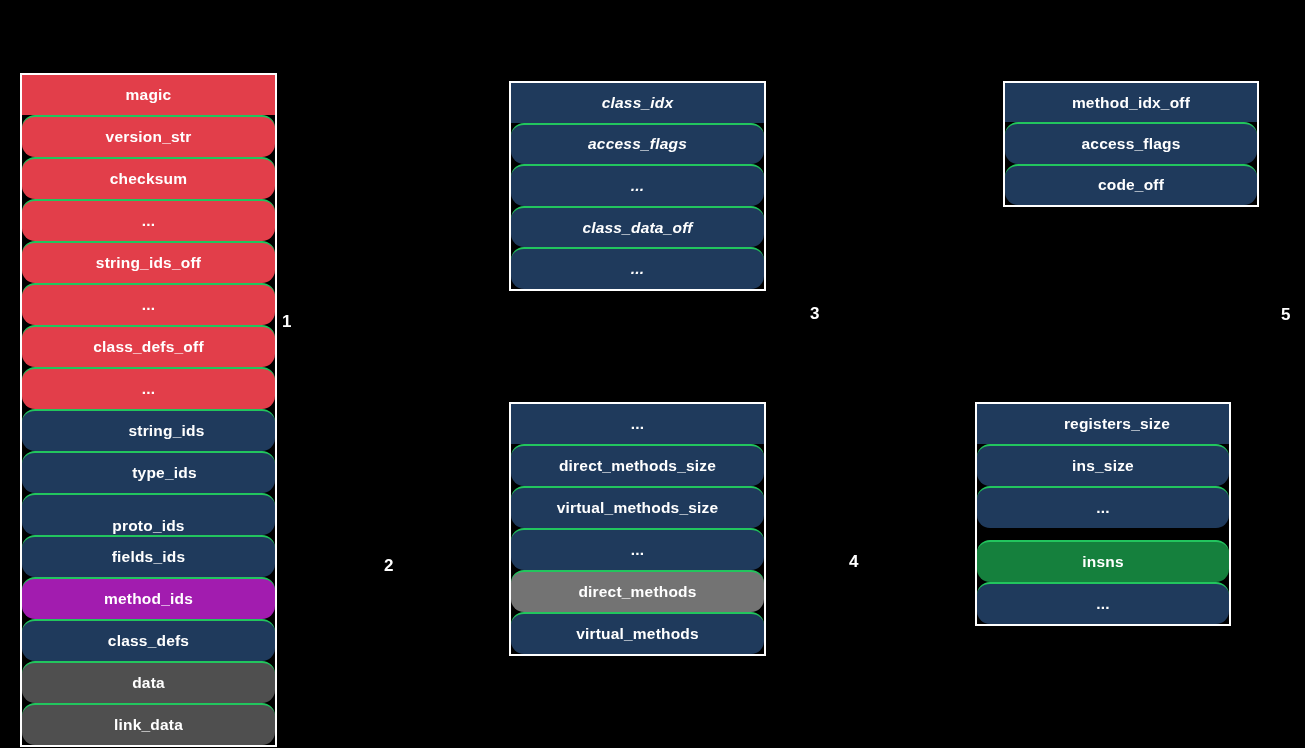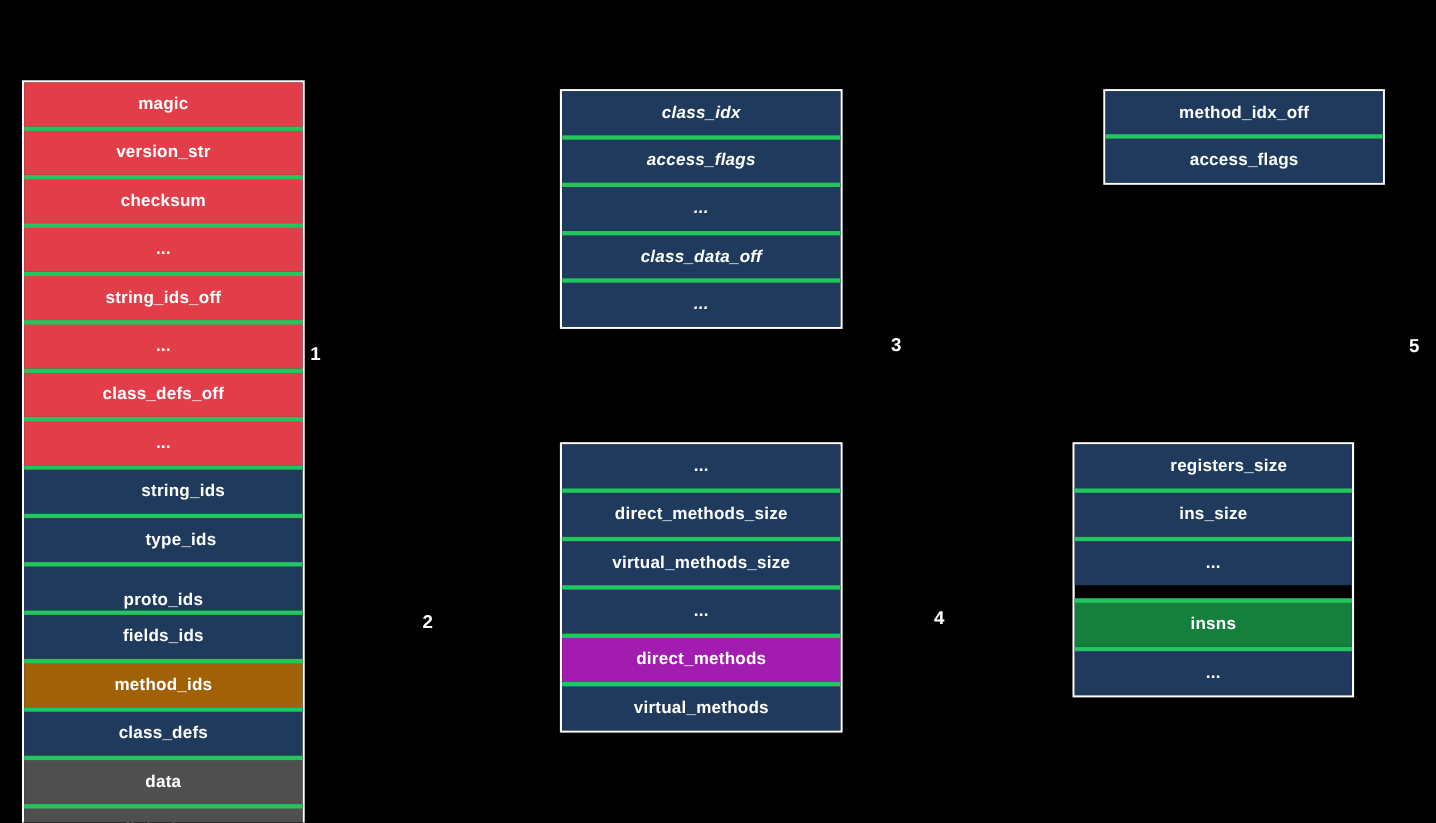--- a/index.html
+++ b/index.html
@@ -20,21 +20,22 @@
     border: 2px solid #ffffff;
     box-sizing: border-box;
   }
   .dia-row {
     display: flex;
     align-items: center;
     justify-content: center;
     box-sizing: content-box;
   }
   .dia-row + .dia-row {
-    border-top: 4px solid #22c55e;
+    border-top: 2px solid #22c55e;
+    border-radius: 13px;
   }
   .row-label {
     color: #ffffff;
     font-weight: bold;
     font-size: 15.5px;
     letter-spacing: 0.2px;
     white-space: nowrap;
   }
   .step-label {
     position: absolute;
@@ -78,21 +79,21 @@
       </div>
       <div class="dia-row" style="height: 40px; background: rgb(31, 58, 92); padding-left: 32px;">
         <span class="row-label">type_ids</span>
       </div>
       <div class="dia-row" style="height: 40px; background: rgb(31, 58, 92); align-items: flex-end;">
         <span class="row-label">proto_ids</span>
       </div>
       <div class="dia-row" style="height: 40px; background: rgb(31, 58, 92);">
         <span class="row-label">fields_ids</span>
       </div>
-      <div class="dia-row" style="height: 40px; background: #a16207;">
+      <div class="dia-row" style="height: 40px; background: #a21caf;">
         <span class="row-label">method_ids</span>
       </div>
       <div class="dia-row" style="height: 40px; background: rgb(31, 58, 92);">
         <span class="row-label">class_defs</span>
       </div>
       <div class="dia-row" style="height: 40px; background: rgb(79, 79, 79);">
         <span class="row-label">data</span>
       </div>
       <div class="dia-row" style="height: 40px; background: rgb(79, 79, 79);">
         <span class="row-label">link_data</span>
@@ -121,33 +122,36 @@
       </div>
       <div class="dia-row" style="height: 40px; background: rgb(31, 58, 92);">
         <span class="row-label">direct_methods_size</span>
       </div>
       <div class="dia-row" style="height: 40px; background: rgb(31, 58, 92);">
         <span class="row-label">virtual_methods_size</span>
       </div>
       <div class="dia-row" style="height: 40px; background: rgb(31, 58, 92);">
         <span class="row-label">...</span>
       </div>
-      <div class="dia-row" style="height: 40px; background: #a21caf;">
+      <div class="dia-row" style="height: 40px; background: #737373;">
         <span class="row-label">direct_methods</span>
       </div>
       <div class="dia-row" style="height: 40px; background: rgb(31, 58, 92);">
         <span class="row-label">virtual_methods</span>
       </div>
     </div>
     <div class="dia-table" style="left: 975px; top: 81px; width: 256px; margin-left: 28px;">
       <div class="dia-row" style="height: 39.3px; background: rgb(31, 58, 92);">
         <span class="row-label">method_idx_off</span>
       </div>
       <div class="dia-row" style="height: 39.3px; background: rgb(31, 58, 92);">
         <span class="row-label">access_flags</span>
+      </div>
+      <div class="dia-row" style="height: 39.3px; background: rgb(31, 58, 92);">
+        <span class="row-label">code_off</span>
       </div>
     </div>
     <div class="dia-table" style="left: 975px; top: 402px; width: 256px;">
       <div class="dia-row" style="height: 40px; background: rgb(31, 58, 92); padding-left: 28px;">
         <span class="row-label">registers_size</span>
       </div>
       <div class="dia-row" style="height: 40px; background: rgb(31, 58, 92);">
         <span class="row-label">ins_size</span>
       </div>
       <div class="dia-row" style="height: 40px; background: rgb(31, 58, 92);">

